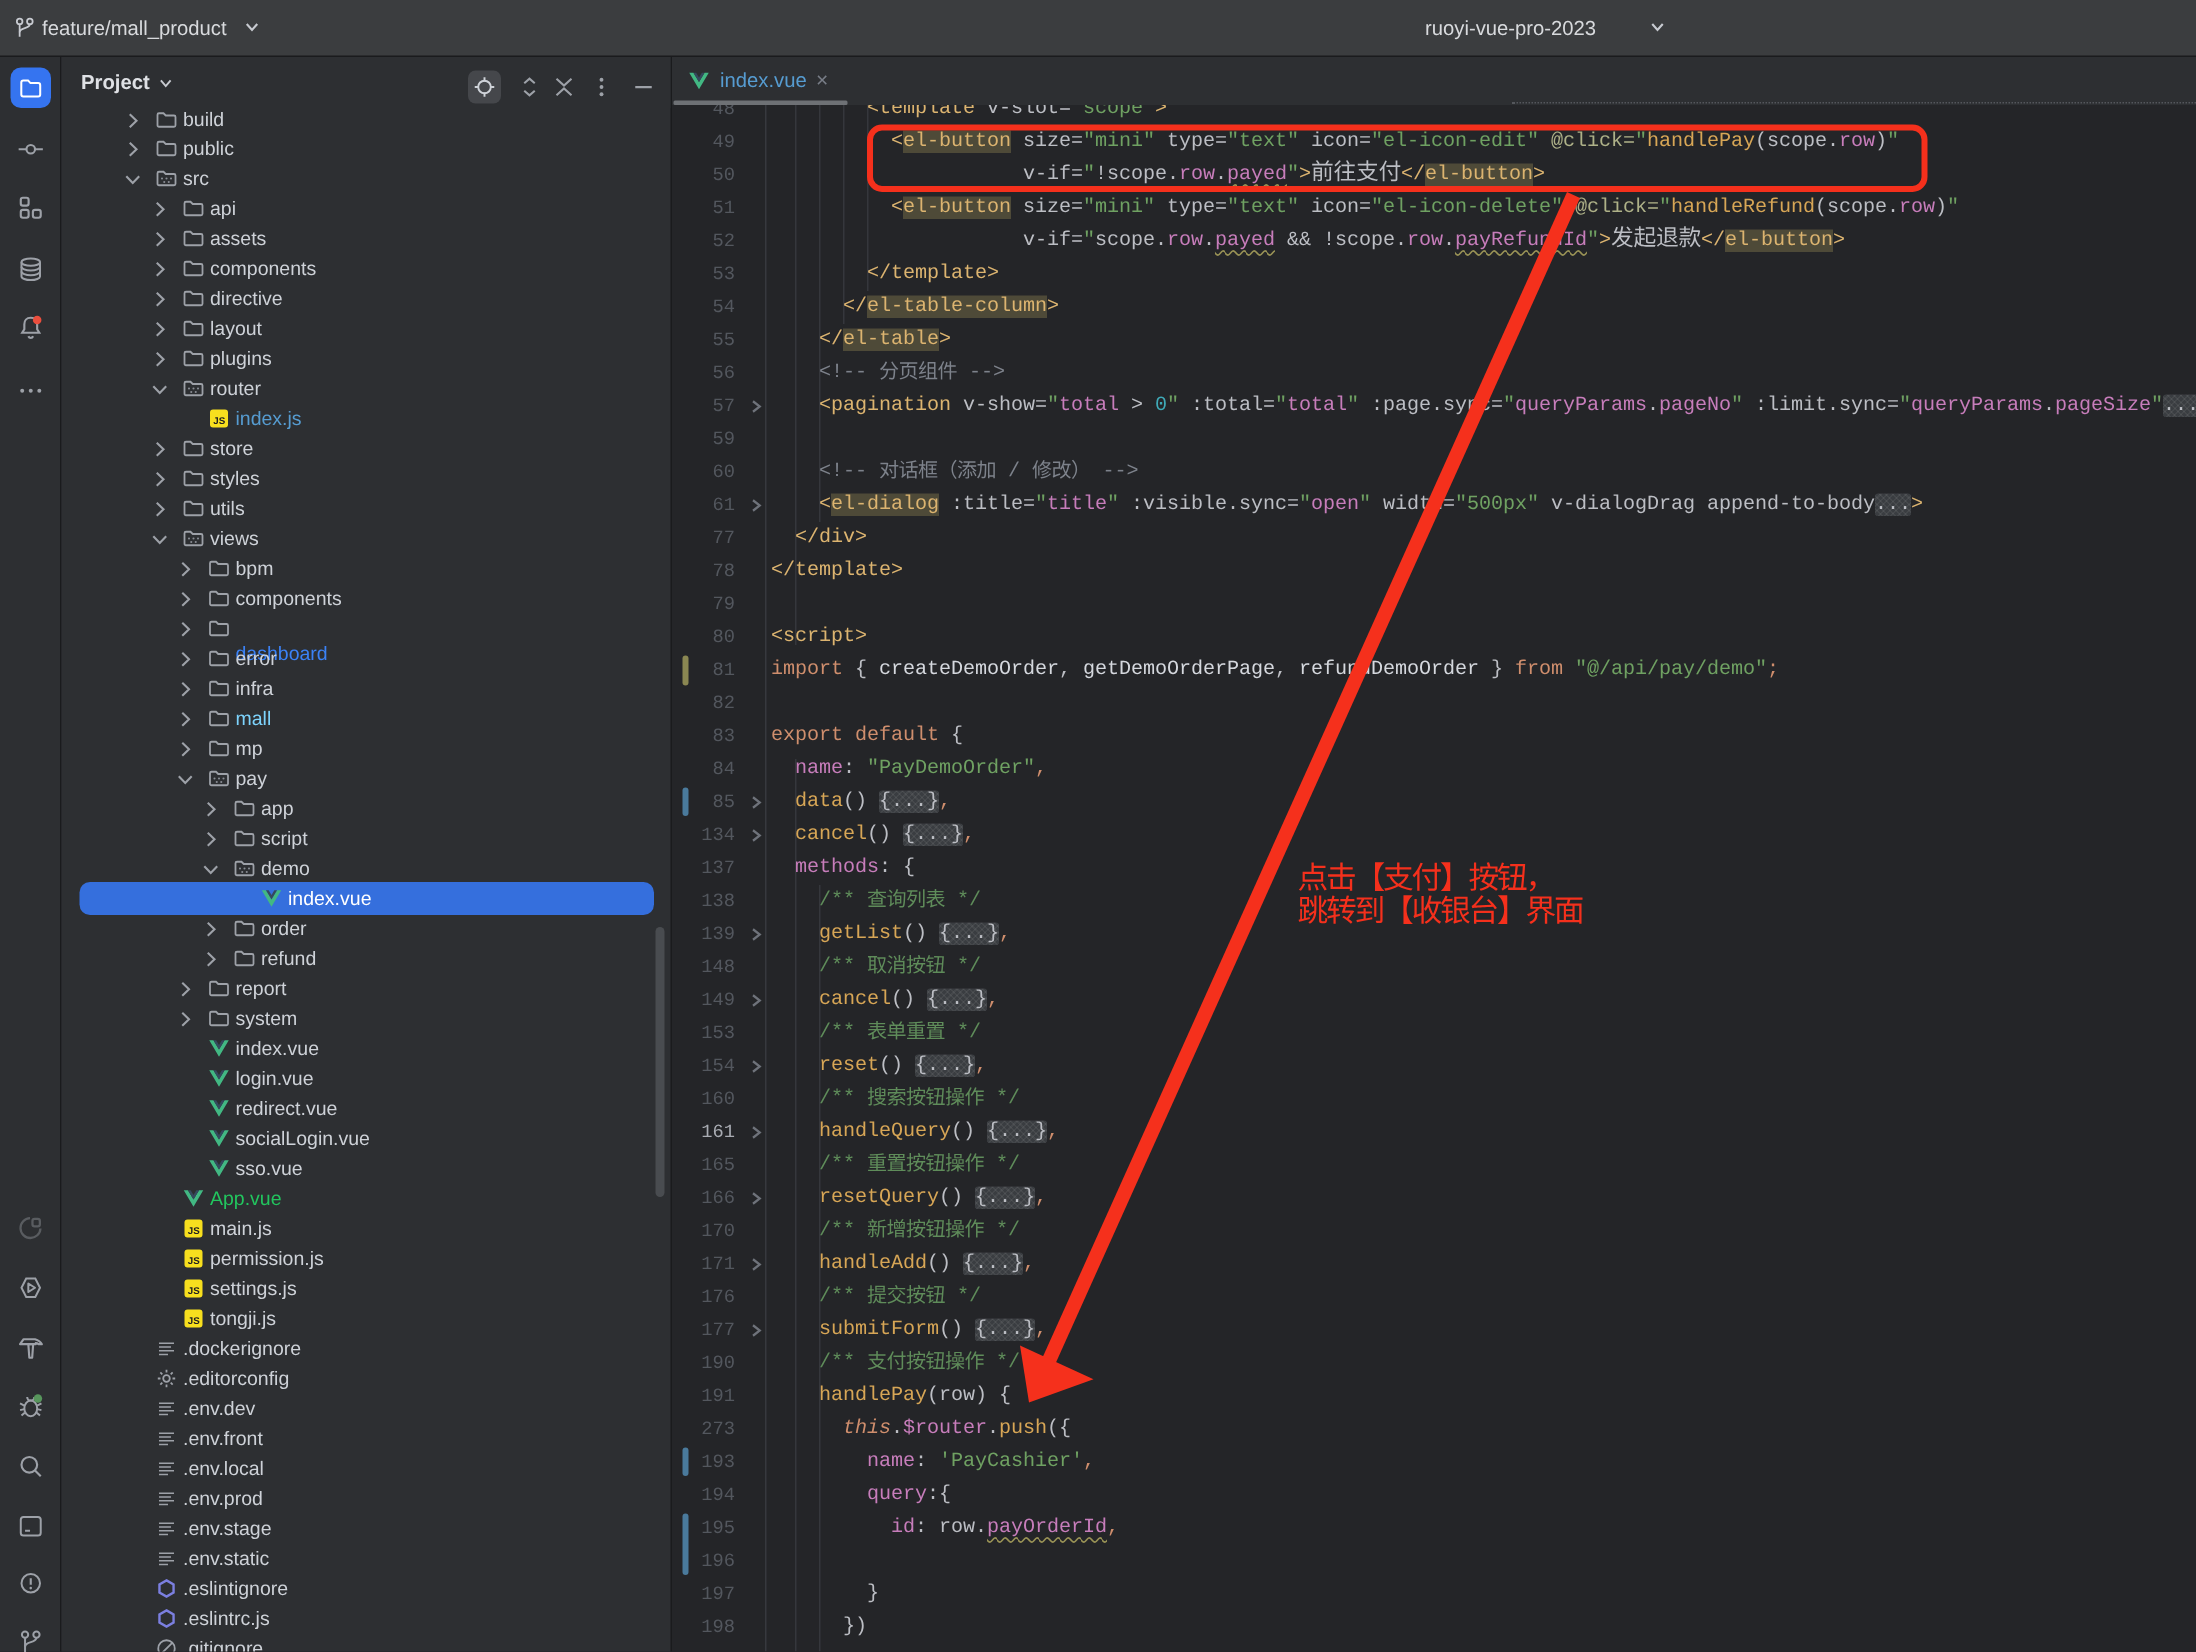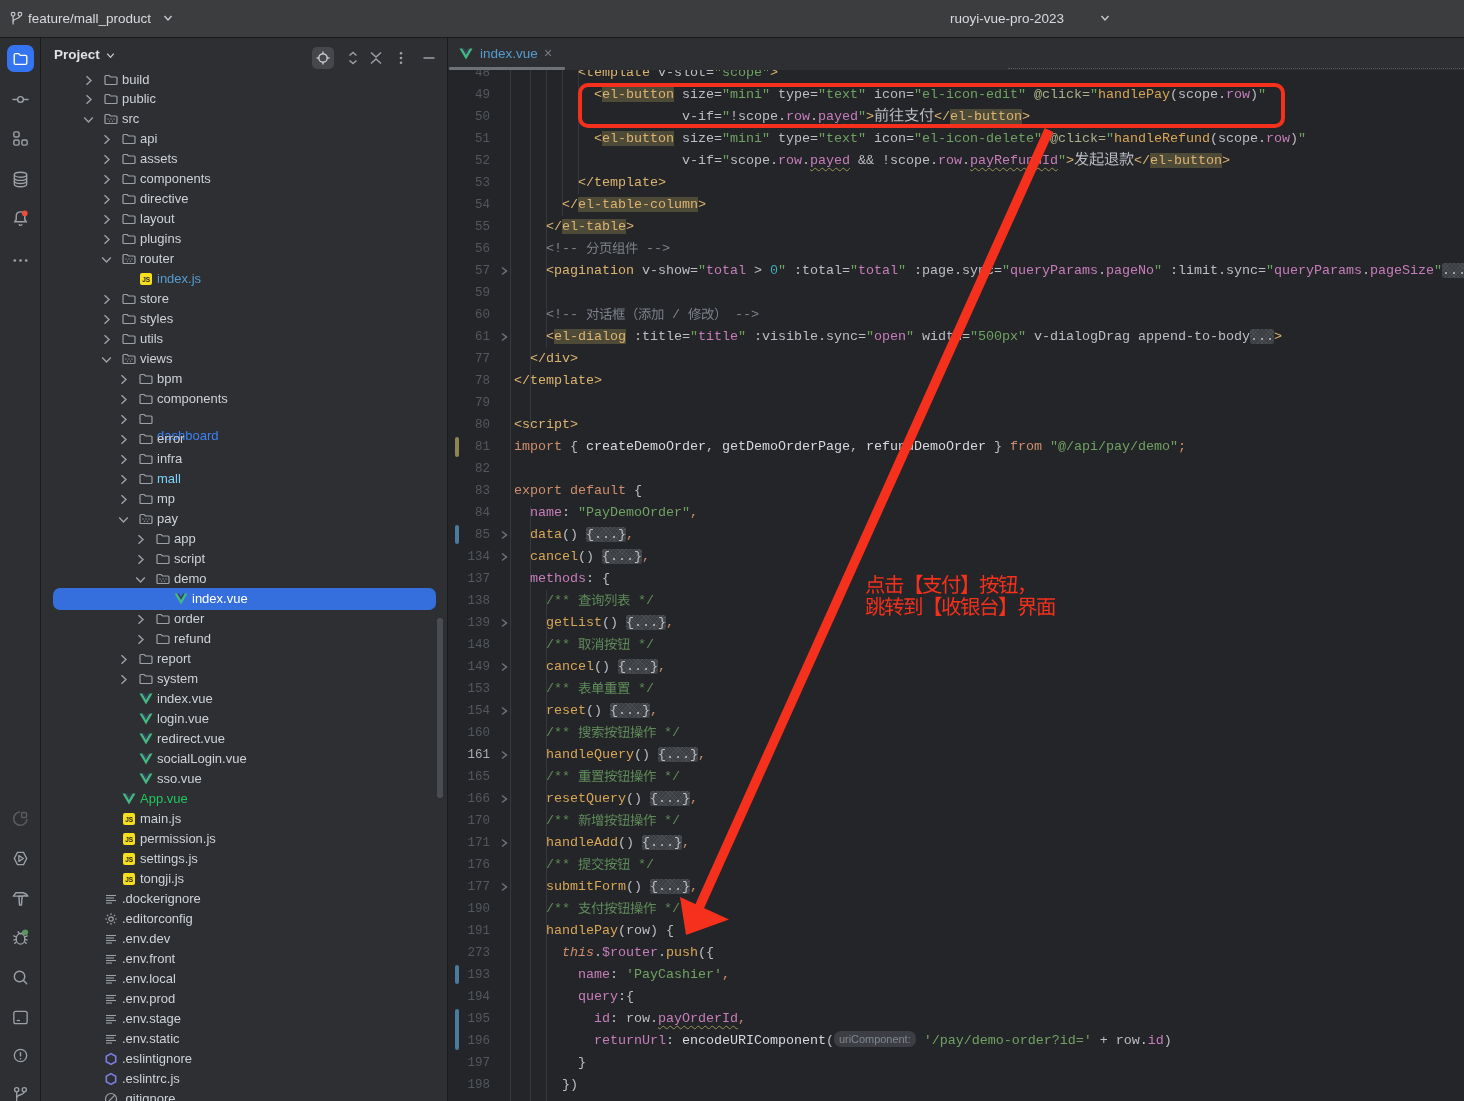--- a/index.html
+++ b/index.html
@@ -801,21 +801,20 @@
             <path transform="translate(2910,0)" d="M839 721C834 633 827 536 820 440H647C659 537 669 634 678 721ZM362 22V-52H959V22H855C877 225 902 550 916 789H872L428 790V721H602C595 634 585 537 574 440H435V368H566C551 242 534 119 518 22ZM814 368C803 241 791 119 779 22H593C607 118 624 241 639 368ZM160 840C132 739 83 642 25 576C38 559 59 522 65 506C100 546 133 598 161 654H404V725H193C206 757 217 789 227 821ZM49 343V276H198V74C198 26 162 -9 145 -22C157 -34 176 -60 183 -74C199 -56 227 -38 400 70C394 84 385 113 382 133L266 65V276H408V343H266V480H379V547H100V480H198V343Z"></path>
             <path transform="translate(3881,0)" d="M527 742H758V637H527ZM461 799V580H827V799ZM420 480H552V366H420ZM730 480H866V366H730ZM159 840V638H46V568H159V349C113 333 71 319 37 308L56 236L159 275V8C159 -4 156 -7 145 -7C136 -7 106 -8 72 -7C82 -26 91 -57 94 -74C145 -74 178 -72 200 -61C222 -49 230 -30 230 8V302L329 340L317 407L230 375V568H323V638H230V840ZM606 310V234H342V171H559C490 97 381 33 277 1C292 -13 314 -40 324 -58C426 -21 533 48 606 130V-81H677V135C740 59 833 -12 918 -49C930 -31 951 -5 967 9C879 40 783 103 722 171H951V234H677V310H929V535H670V310H613V535H361V310Z"></path>
             <path transform="translate(4851,0)" d="M526 828C476 681 395 536 305 442C322 430 351 404 363 391C414 447 463 520 506 601H575V-79H651V164H952V235H651V387H939V456H651V601H962V673H542C563 717 582 763 598 809ZM285 836C229 684 135 534 36 437C50 420 72 379 80 362C114 397 147 437 179 481V-78H254V599C293 667 329 741 357 814Z"></path>
           </g>
         </svg><span class="d"> */</span></div>
       <div class="cl" style="top:920px">    <span class="f">handlePay</span><span class="w">(row) {</span></div>
       <div class="cl" style="top:942px">      <span class="ki">this</span><span class="w">.</span><span class="p">$router</span><span class="w">.</span><span class="f">push</span><span class="w">({</span></div>
       <div class="cl" style="top:964px">        <span class="p">name</span><span class="w">: </span><span class="s">'PayCashier'</span><span class="k">,</span></div>
       <div class="cl" style="top:986px">        <span class="p">query</span><span class="w">:{</span></div>
       <div class="cl" style="top:1008px">          <span class="p">id</span><span class="w">: row.</span><span class="pu">payOrderId</span><span class="k">,</span></div>
-      <div class="cl" style="top:1030px">          <span class="p">returnUrl</span><span class="w">: </span><span class="wb">encodeURIComponent</span><span class="w">(</span><span class="hint">uriComponent:</span><span class="w"> </span><span class="s">'/pay/demo-order?id='</span><span class="w"> + row.</span><span class="p">id</span><span class="w">)</span></div>
       <div class="cl" style="top:1052px">        <span class="w">}</span></div>
       <div class="cl" style="top:1074px">      <span class="w">})</span></div>
  <div style="position:absolute;left:578px;top:83px;width:707px;height:45px;border:4px solid #f5301c;border-radius:10px;z-index:20"></div>
  <svg style="position:absolute;left:448px;top:70px;z-index:21" width="1016" height="1031" viewBox="448 70 1016 1031">
    <line x1="1049" y1="130" x2="698" y2="910" stroke="#f5301c" stroke-width="9.5"></line>
    <polygon points="686,935 680,897 729,919.5" fill="#f5301c"></polygon>
  </svg>
  <div style="position:absolute;left:865px;top:574px;z-index:22"><svg style="width:171px;height:21.5px;vertical-align:0px;" viewBox="0 0 171 21.5">
           <g fill="#f5301c" transform="translate(0,18.2) scale(0.0205,-0.0205)">
             <path transform="translate(0,0)" d="M237 465H760V286H237ZM340 128C353 63 361 -21 361 -71L437 -61C436 -13 426 70 411 134ZM547 127C576 65 606 -19 617 -69L690 -50C678 0 646 81 615 142ZM751 135C801 72 857 -17 880 -72L951 -42C926 13 868 98 818 161ZM177 155C146 81 95 0 42 -46L110 -79C165 -26 216 58 248 136ZM166 536V216H835V536H530V663H910V734H530V840H455V536Z"></path>

